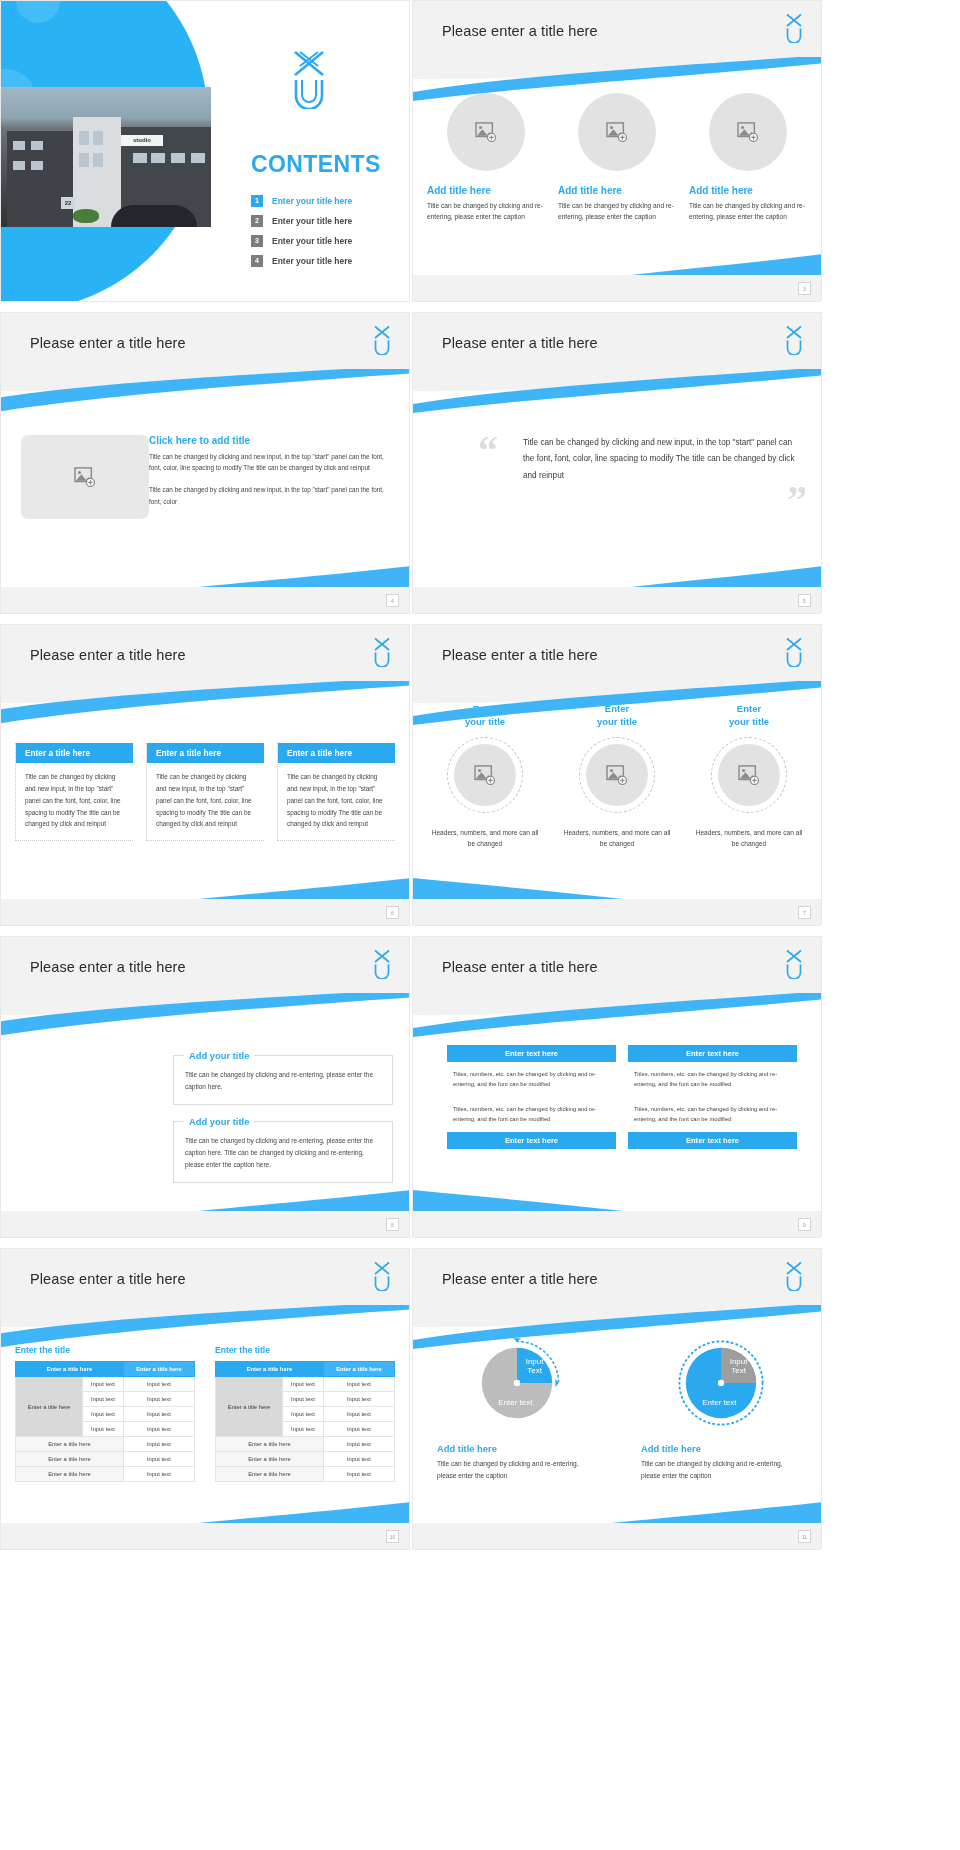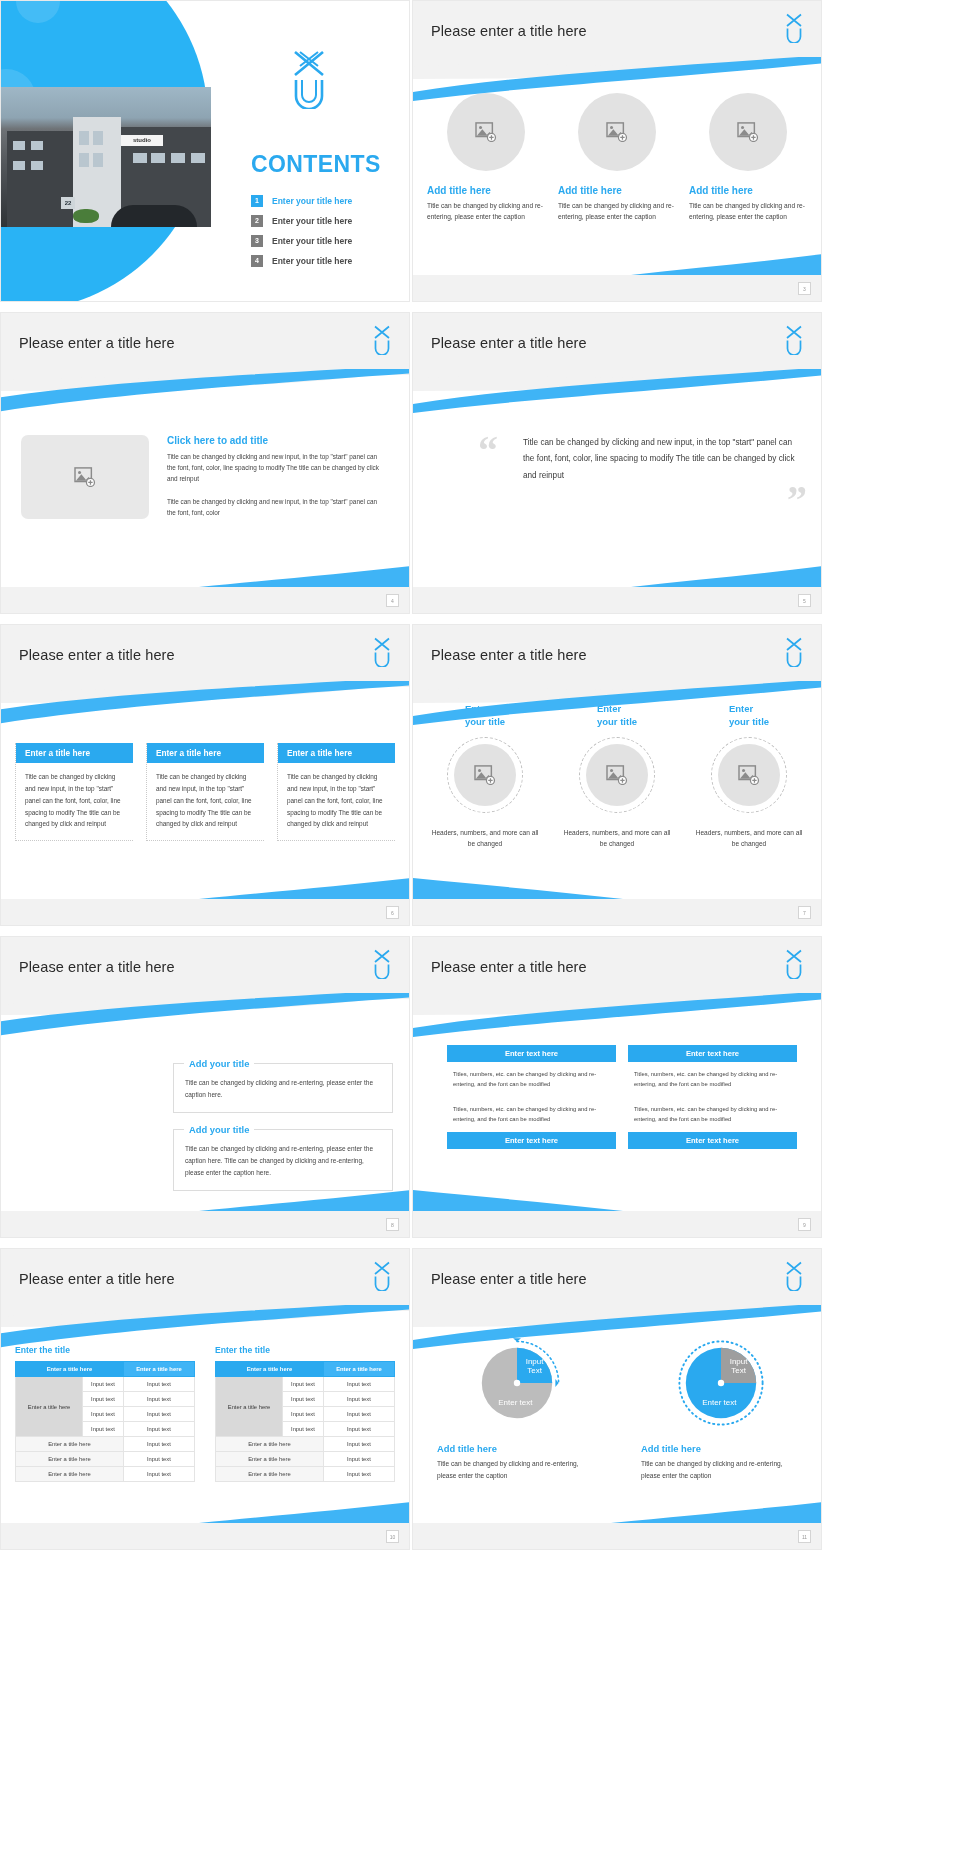--- a/index.html
+++ b/index.html
@@ -32,21 +32,21 @@
     position:absolute; top:0; left:0; right:0; height:62px;
     background:#f2f2f2;
   }
   .hdr:after{
     content:""; position:absolute; left:0; right:0; bottom:-16px; height:28px;
     background:#f2f2f2;
     border-radius:0 0 100% 0/0 0 100% 0;
     transform:scaleX(1.02);
   }
   .hdr-title {
-    position:absolute; top:22px; left:18px;
+    position:absolute; top:22px; left:29px;
     font-size:14.5px; color:#2b2b2b; font-weight:400; letter-spacing:.1px;
     z-index:3;
   }
   .logo {
     position:absolute; top:12px; right:16px; width:22px; height:30px; z-index:5;
   }
   .swoosh {
     position:absolute; left:-6px; top:56px; width:420px; height:46px; z-index:2;
     pointer-events:none;
   }
@@ -106,21 +106,21 @@
   .cap-title{ color:#2aa9ef; font-weight:700; }
   .cap-body{ color:#444; }
 
   
   .s2-cols{ position:absolute; left:14px; top:92px; right:14px; display:flex; justify-content:space-between; }
   .s2-col{ width:118px; display:flex; flex-direction:column; align-items:center; }
   .s2-col .cap-title{ font-size:10px; margin-top:14px; align-self:flex-start; }
   .s2-col .cap-body{ font-size:6.6px; line-height:1.65; margin-top:5px; align-self:flex-start; }
 
   
-  .s4-wrap{ position:absolute; left:20px; top:122px; right:24px; display:flex; gap:18px; }
+  .s4-wrap{ position:absolute; left:20px; top:122px; right:24px; display:flex; }
   .s4-txt{ flex:1; }
   .s4-txt h4{ font-size:10px; color:#2aa9ef; font-weight:700; margin-bottom:5px; }
   .s4-txt p{ font-size:6.4px; line-height:1.75; color:#444; }
   .s4-txt p.sp{ margin-top:11px; }
 
   
   .s5{ position:absolute; left:60px; top:122px; right:18px; }
   .qmark{ position:absolute; font-size:40px; color:#dcdcdc; font-weight:700; line-height:.8; font-family:"Liberation Serif", serif;}
   .q-open{ left:5px; top:0px; }
   .q-close{ right:-4px; bottom:-32px; }
@@ -128,33 +128,33 @@
 
   
   .s6-cols{ position:absolute; left:14px; top:118px; right:14px; display:flex; justify-content:space-between; }
   .s6-card{ width:118px; border-left:1px dotted #c9c9c9; border-bottom:1px dotted #c9c9c9; }
   .s6-card .bar{ background:#2aa9ef; color:#fff; font-size:8.3px; font-weight:700; padding:5px 0 5px 9px; }
   .s6-card .bd{ font-size:6.4px; line-height:1.85; color:#444; padding:8px 8px 10px 9px; }
 
   
   .s7-cols{ position:absolute; left:16px; top:78px; right:16px; display:flex; justify-content:space-between; }
   .s7-col{ width:112px; display:flex; flex-direction:column; align-items:center; }
-  .s7-col .t{ color:#2aa9ef; font-weight:700; font-size:9.5px; text-align:left; line-height:1.35; }
+  .s7-col .t{ color:#2aa9ef; font-weight:700; font-size:9.5px; text-align:center; line-height:1.35; }
   .s7-ring{
     width:76px; height:76px; border-radius:50%; border:1px dashed #bdbdbd;
     display:flex; align-items:center; justify-content:center; margin-top:8px;
   }
   .s7-ring .inner{ width:62px; height:62px; border-radius:50%; background:#e2e2e2; display:flex; align-items:center; justify-content:center; }
   .s7-col .b{ font-size:6.6px; line-height:1.75; color:#444; text-align:center; margin-top:14px; }
 
   
   .s8-left{ position:absolute; left:18px; top:122px; width:140px; }
   .s8-left h3{ font-size:16px; color:#2aa9ef; font-weight:700; letter-spacing:.2px; }
   .s8-left p{ font-size:6.6px; line-height:1.95; color:#444; margin-top:8px; }
-  .s8-right{ position:absolute; left:172px; top:126px; right:16px; }
+  .s8-right{ position:absolute; left:172px; top:118px; right:16px; }
   .s8-box{ border:1px solid #dcdcdc; padding:13px 11px 11px 11px; position:relative; margin-bottom:16px; }
   .s8-box h4{ position:absolute; left:10px; top:-6px; background:#fff; padding:0 5px; font-size:9.4px; color:#2aa9ef; font-weight:700; }
   .s8-box p{ font-size:6.5px; line-height:1.85; color:#444; }
 
   
   .s9{ position:absolute; left:34px; top:108px; right:24px; }
   .s9-row{ display:flex; gap:12px; }
   .s9-cell{ flex:1; }
   .s9-bar{ background:#2aa9ef; color:#fff; font-size:7.6px; font-weight:700; text-align:center; padding:4px 0; }
   .s9-bd{ font-size:5.8px; line-height:1.8; color:#444; padding:7px 6px; text-align:left; min-height:32px;}

